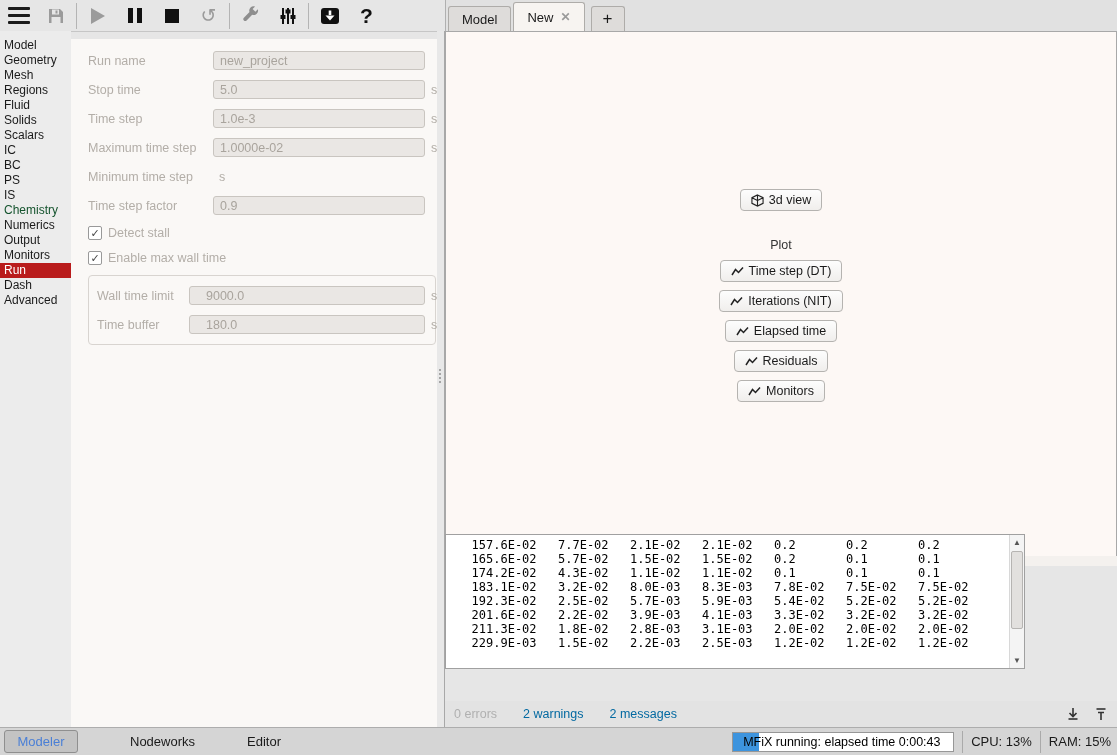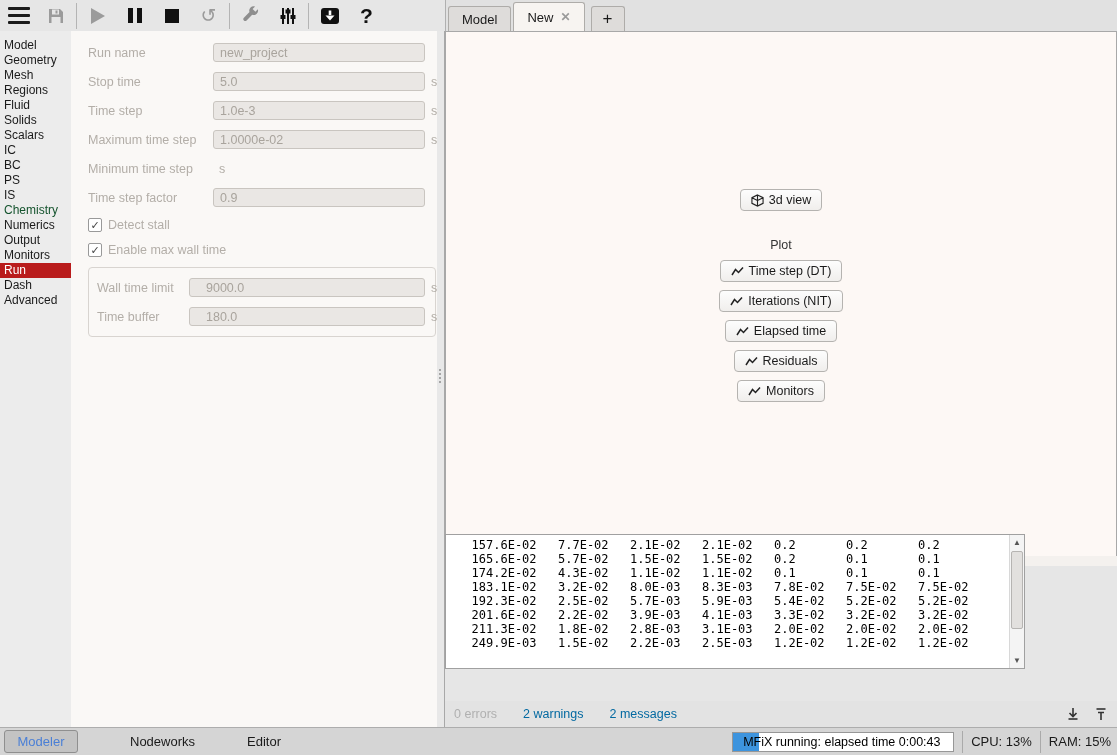--- a/index.html
+++ b/index.html
@@ -29,21 +29,21 @@
     position:relative;z-index:1;box-sizing:border-box;}
   .tab.active{height:29px;background:#f7f4f1;z-index:3;}
   .tab.plus{width:34px;justify-content:center;padding:0;font-size:17px;margin-left:6px;}
   .tab-close{color:#9a9a9a;font-size:12px;font-weight:bold;}
   
   #sidebar{position:absolute;left:0;top:31px;width:71px;bottom:28px;background:#ececec;padding-top:7px;box-sizing:border-box;}
   .nav-item{height:15px;line-height:15px;font-size:12px;color:#1a1a1a;padding-left:4px;cursor:default;white-space:nowrap;}
   .nav-item.disabled{color:#14532d;}
   .nav-item.selected{background:#b91c1c;color:#ffffff;}
   
-  #form-panel{position:absolute;left:71px;top:31px;width:366px;bottom:28px;background:#faf8f6;
+  #form-panel{position:absolute;left:71px;top:39px;width:366px;bottom:28px;background:#faf8f6;
     padding:11px 0 0 17px;box-sizing:border-box;}
   .frow{display:flex;align-items:center;height:21px;margin-bottom:8px;}
   .flabel{width:125px;color:#b3aea8;font-size:12.5px;flex:none;}
   .finput{width:198px;height:17px;background:#eae7e4;border:1px solid #c9c5c0;border-radius:3px;
     color:#a9a49d;font-size:12.5px;padding:0 6px;font-family:"Liberation Sans",sans-serif;flex:none;}
   .funit{margin-left:6px;color:#b3aea8;font-size:12.5px;}
   .crow{display:flex;align-items:center;height:16px;margin:9px 0;}
   .cbox{width:12px;height:12px;background:#fff;border:1px solid #999;border-radius:2px;margin-right:6px;
     display:flex;align-items:center;justify-content:center;font-size:11px;color:#444;flex:none;}
   .clabel{color:#b3aea8;font-size:12.5px;}
@@ -309,21 +309,21 @@
 
 <div id="console">
   <div id="console-text">
       <div class="crow2"><span class="cnum">15</span><span class="ccell">7.6E-02</span><span class="ccell">7.7E-02</span><span class="ccell">2.1E-02</span><span class="ccell">2.1E-02</span><span class="ccell">0.2</span><span class="ccell">0.2</span><span class="ccell">0.2</span></div>
       <div class="crow2"><span class="cnum">16</span><span class="ccell">5.6E-02</span><span class="ccell">5.7E-02</span><span class="ccell">1.5E-02</span><span class="ccell">1.5E-02</span><span class="ccell">0.2</span><span class="ccell">0.1</span><span class="ccell">0.1</span></div>
       <div class="crow2"><span class="cnum">17</span><span class="ccell">4.2E-02</span><span class="ccell">4.3E-02</span><span class="ccell">1.1E-02</span><span class="ccell">1.1E-02</span><span class="ccell">0.1</span><span class="ccell">0.1</span><span class="ccell">0.1</span></div>
       <div class="crow2"><span class="cnum">18</span><span class="ccell">3.1E-02</span><span class="ccell">3.2E-02</span><span class="ccell">8.0E-03</span><span class="ccell">8.3E-03</span><span class="ccell">7.8E-02</span><span class="ccell">7.5E-02</span><span class="ccell">7.5E-02</span></div>
       <div class="crow2"><span class="cnum">19</span><span class="ccell">2.3E-02</span><span class="ccell">2.5E-02</span><span class="ccell">5.7E-03</span><span class="ccell">5.9E-03</span><span class="ccell">5.4E-02</span><span class="ccell">5.2E-02</span><span class="ccell">5.2E-02</span></div>
       <div class="crow2"><span class="cnum">20</span><span class="ccell">1.6E-02</span><span class="ccell">2.2E-02</span><span class="ccell">3.9E-03</span><span class="ccell">4.1E-03</span><span class="ccell">3.3E-02</span><span class="ccell">3.2E-02</span><span class="ccell">3.2E-02</span></div>
       <div class="crow2"><span class="cnum">21</span><span class="ccell">1.3E-02</span><span class="ccell">1.8E-02</span><span class="ccell">2.8E-03</span><span class="ccell">3.1E-03</span><span class="ccell">2.0E-02</span><span class="ccell">2.0E-02</span><span class="ccell">2.0E-02</span></div>
-      <div class="crow2"><span class="cnum">24</span><span class="ccell">9.9E-03</span><span class="ccell">1.5E-02</span><span class="ccell">2.2E-03</span><span class="ccell">2.5E-03</span><span class="ccell">1.2E-02</span><span class="ccell">1.2E-02</span><span class="ccell">1.2E-02</span></div>
+      <div class="crow2"><span class="cnum">22</span><span class="ccell">9.9E-03</span><span class="ccell">1.5E-02</span><span class="ccell">2.2E-03</span><span class="ccell">2.5E-03</span><span class="ccell">1.2E-02</span><span class="ccell">1.2E-02</span><span class="ccell">1.2E-02</span></div>
     </div>
   <div id="cscroll">
     <div class="sarrow" style="top:0;">▲</div>
     <div id="cthumb"></div>
     <div class="sarrow" style="bottom:0;">▼</div>
   </div>
 </div>
 
 <div id="statusbar">
   <span id="sb-errors">0 errors</span>

